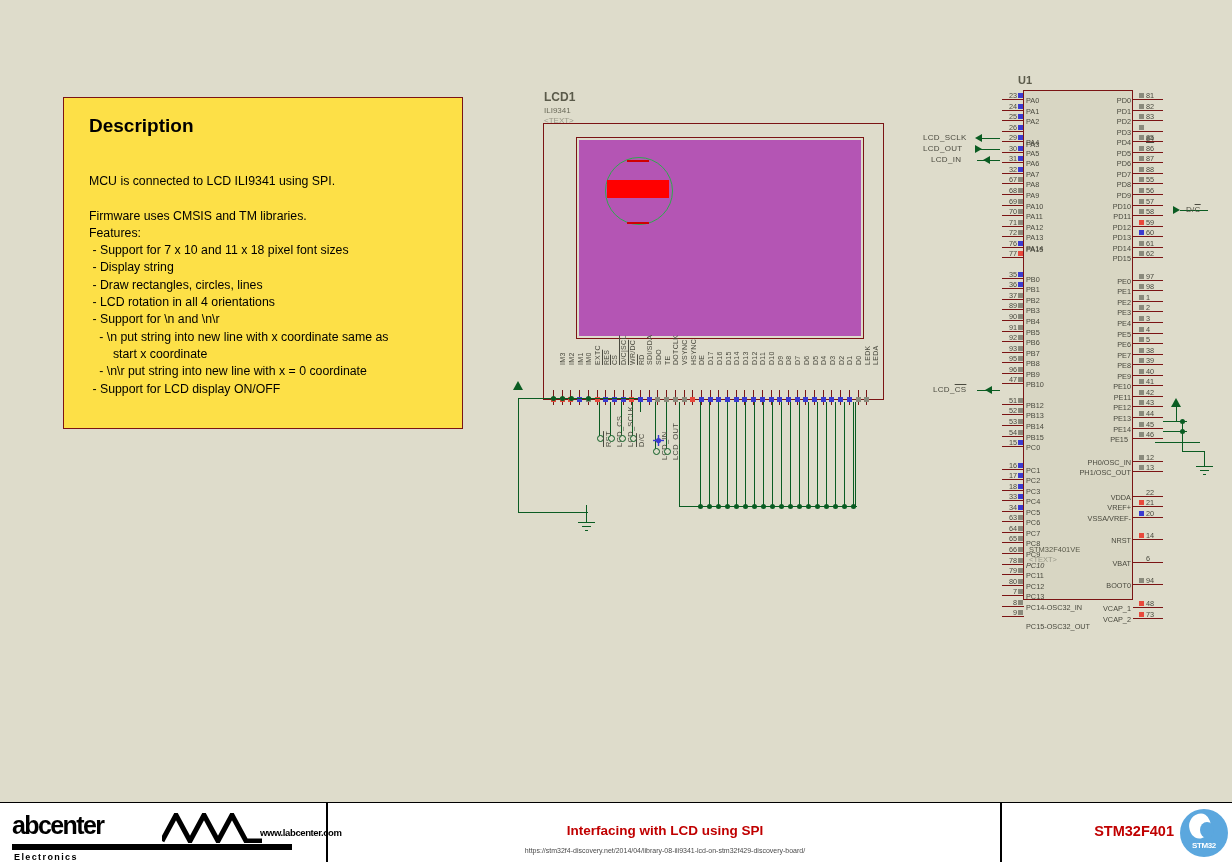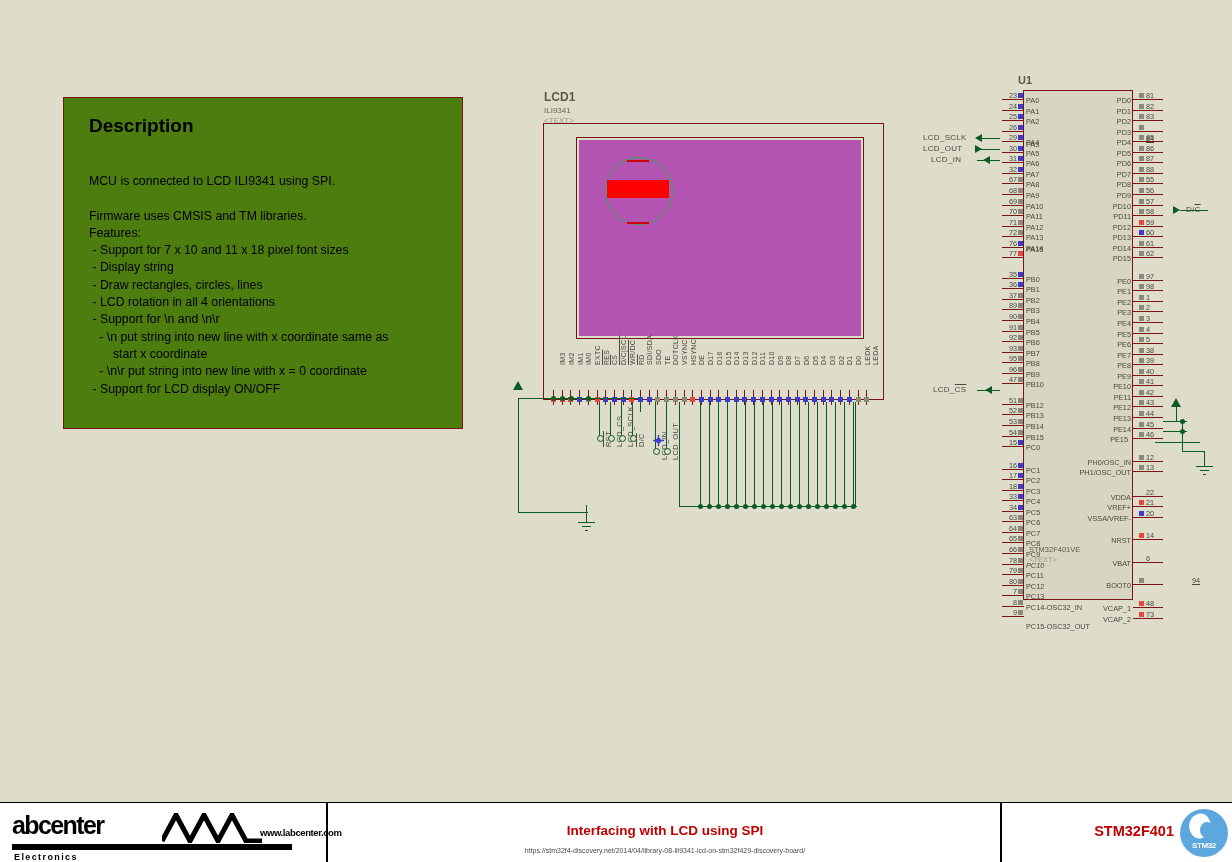--- a/index.html
+++ b/index.html
@@ -9,21 +9,21 @@
     background:#dedccb;
     font-family:"Liberation Sans", sans-serif;
     overflow:hidden;
     position:relative;
   }
   .sheet { position:absolute; inset:0; }
 
   
   #desc-box {
     position:absolute; left:63px; top:97px; width:400px; height:332px;
-    background:#4d7c0f; border:1px solid #7b1414;
+    background:#fde047; border:1px solid #7b1414;
   }
   #desc-title {
     position:absolute; left:25px; top:17px;
     font-size:19px; font-weight:bold; color:#000;
   }
   #desc-body {
     position:absolute; left:25px; top:75px; right:12px;
     font-size:12.3px; color:#000; line-height:17.3px;
     white-space:pre-wrap;
   }
@@ -647,21 +647,21 @@
         <div class="pad blue" style="left: 139px; top: 436.8px;"></div>
         <div class="plead" style="left: 133px; top: 442.8px; width: 30px;"></div>
         <div class="ppin r" style="left: 28px; width: 103px; top: 462.35px;">NRST</div>
         <div class="pnum" style="left: 146px; top: 457.35px; text-align: left; width: 18px;">14</div>
         <div class="pad red" style="left: 139px; top: 459.35px;"></div>
         <div class="plead" style="left: 133px; top: 465.35px; width: 30px;"></div>
         <div class="ppin r" style="left: 28px; width: 103px; top: 484.9px;">VBAT</div>
         <div class="pnum" style="left: 146px; top: 479.9px; text-align: left; width: 18px;">6</div>
         <div class="plead" style="left: 133px; top: 487.9px; width: 30px;"></div>
         <div class="ppin r" style="left: 28px; width: 103px; top: 507.45px;">BOOT0</div>
-        <div class="pnum" style="left: 146px; top: 502.45px; text-align: right; width: 18px; margin-left: 36px;">94</div>
+        <div class="pnum" style="left: 146px; top: 502.45px; text-align: left; width: 18px;">94</div>
         <div class="pad gray" style="left: 139px; top: 504.45px;"></div>
         <div class="plead" style="left: 133px; top: 510.45px; width: 30px;"></div>
         <div class="ppin r" style="left: 28px; width: 103px; top: 530px;">VCAP_1</div>
         <div class="pnum" style="left: 146px; top: 525px; text-align: left; width: 18px;">48</div>
         <div class="pad red" style="left: 139px; top: 527px;"></div>
         <div class="plead" style="left: 133px; top: 533px; width: 30px;"></div>
         <div class="ppin r" style="left: 28px; width: 103px; top: 540.55px;">VCAP_2</div>
         <div class="pnum" style="left: 146px; top: 535.55px; text-align: left; width: 18px;">73</div>
         <div class="pad red" style="left: 139px; top: 537.55px;"></div>
         <div class="plead" style="left: 133px; top: 543.55px; width: 30px;"></div>

